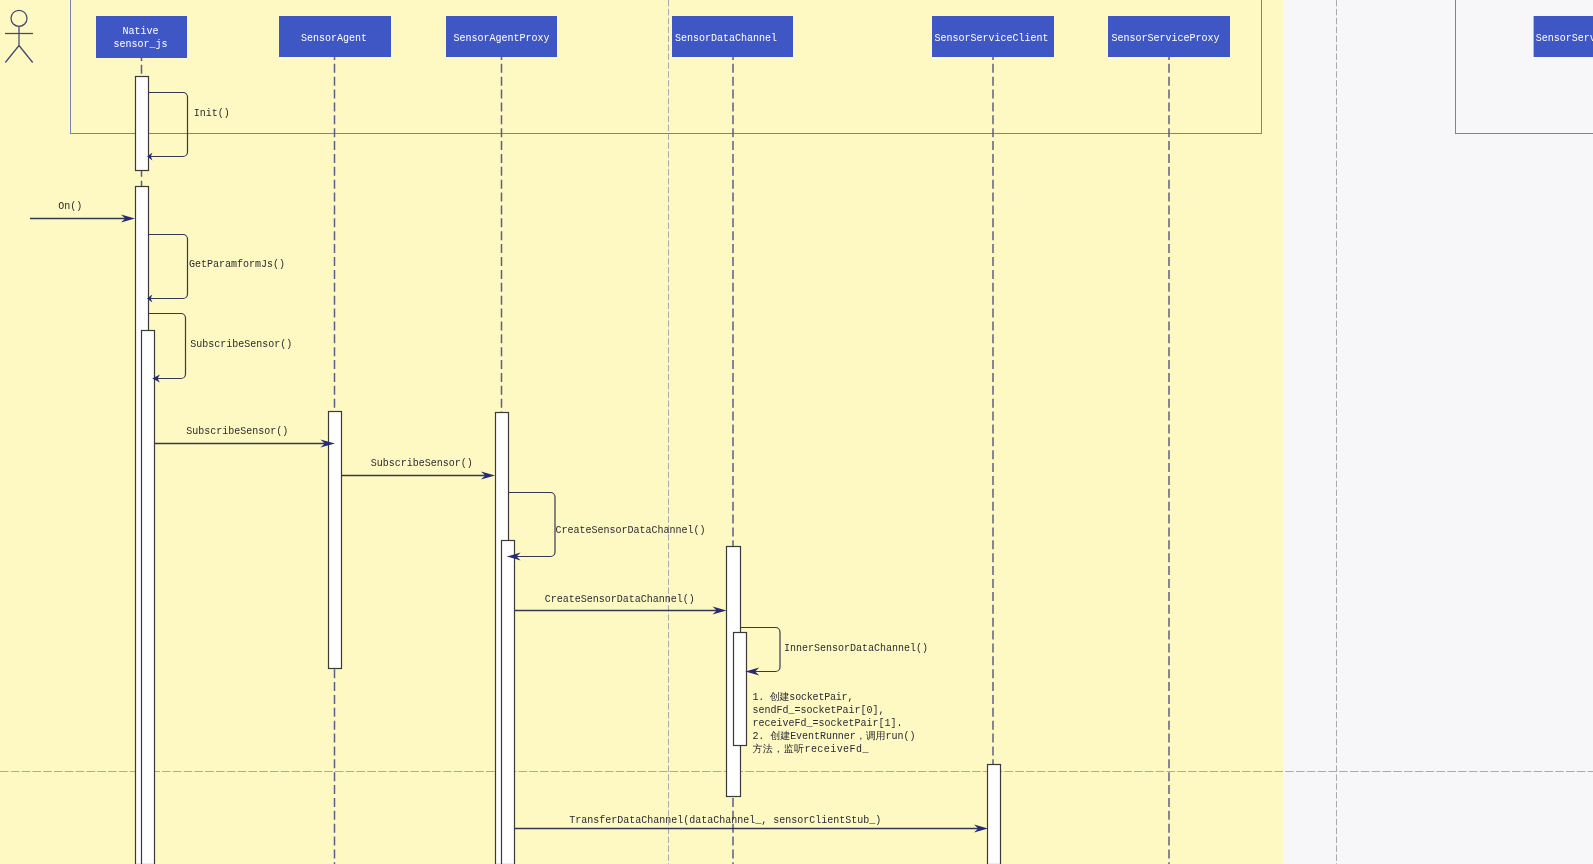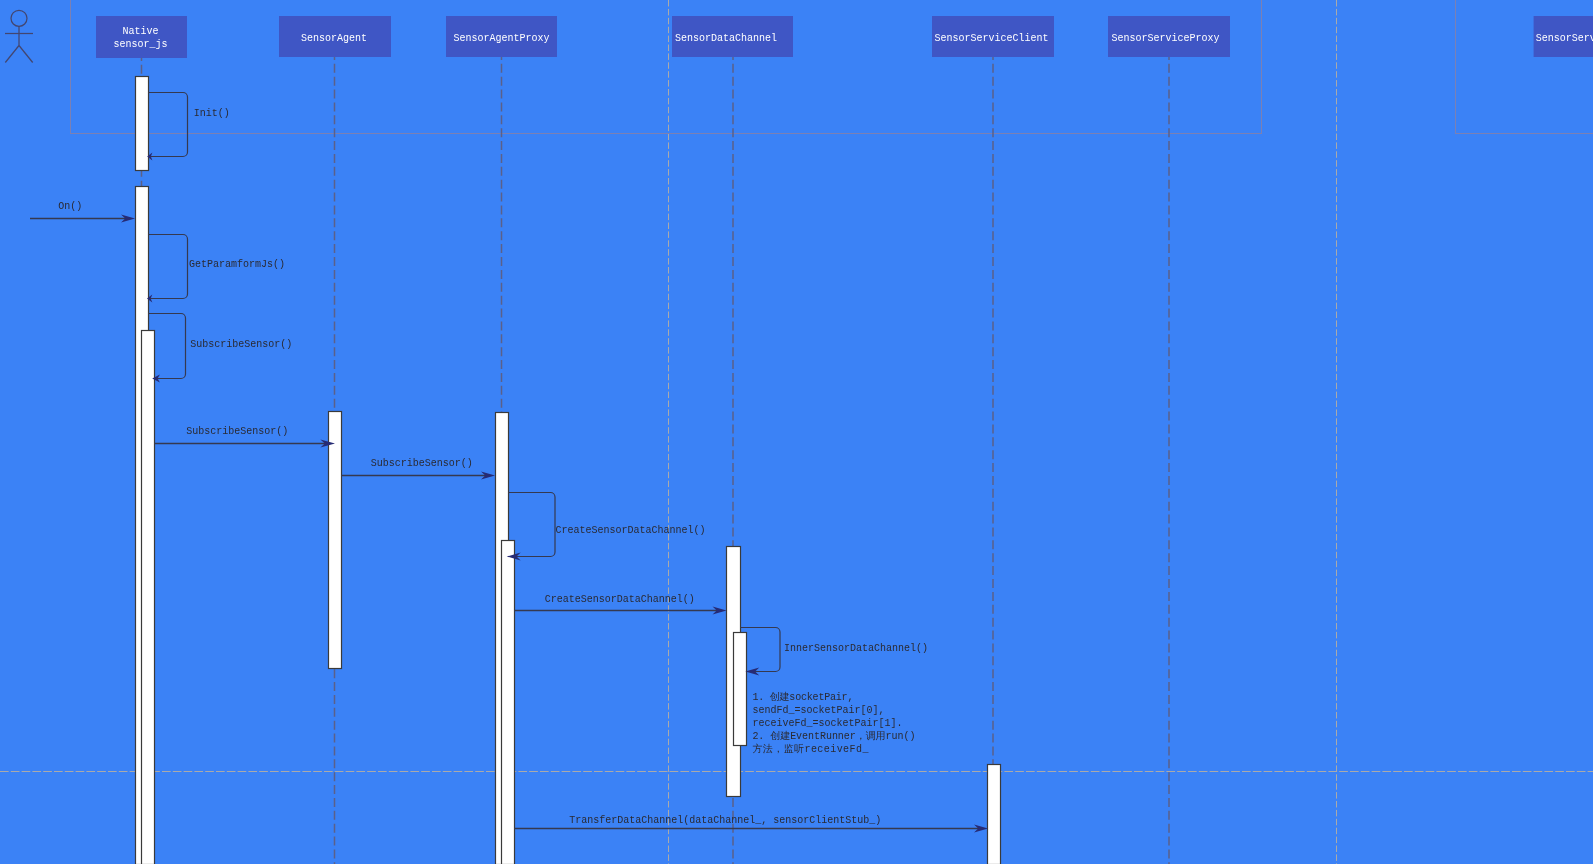--- a/index.html
+++ b/index.html
@@ -1,19 +1,19 @@
 <!DOCTYPE html>
 <html><head>
 <meta charset="utf-8">
 <title>Sequence Diagram</title>
 <style>
   html,body{margin:0;padding:0;background:#f7f7fa;}
   body{width:1593px;height:864px;overflow:hidden;
        font-family:"Liberation Mono","DejaVu Sans Mono",monospace;}
-  #canvas{position:relative;width:1593px;height:864px;background:#3b82f6;}
+  #canvas{position:relative;width:1283px;height:864px;background:#fef9c3;}
   svg#diag{display:block;position:absolute;left:0;top:0;}
   text{font-family:"Liberation Mono","DejaVu Sans Mono",monospace;}
   .lbl{font-size:10px;fill:#2a2a33;}
   .boxlbl{font-size:10px;fill:#ffffff;}
 </style>
 </head>
 <body>
 
 <div id="canvas">
   <svg id="diag" width="1593" height="864">

